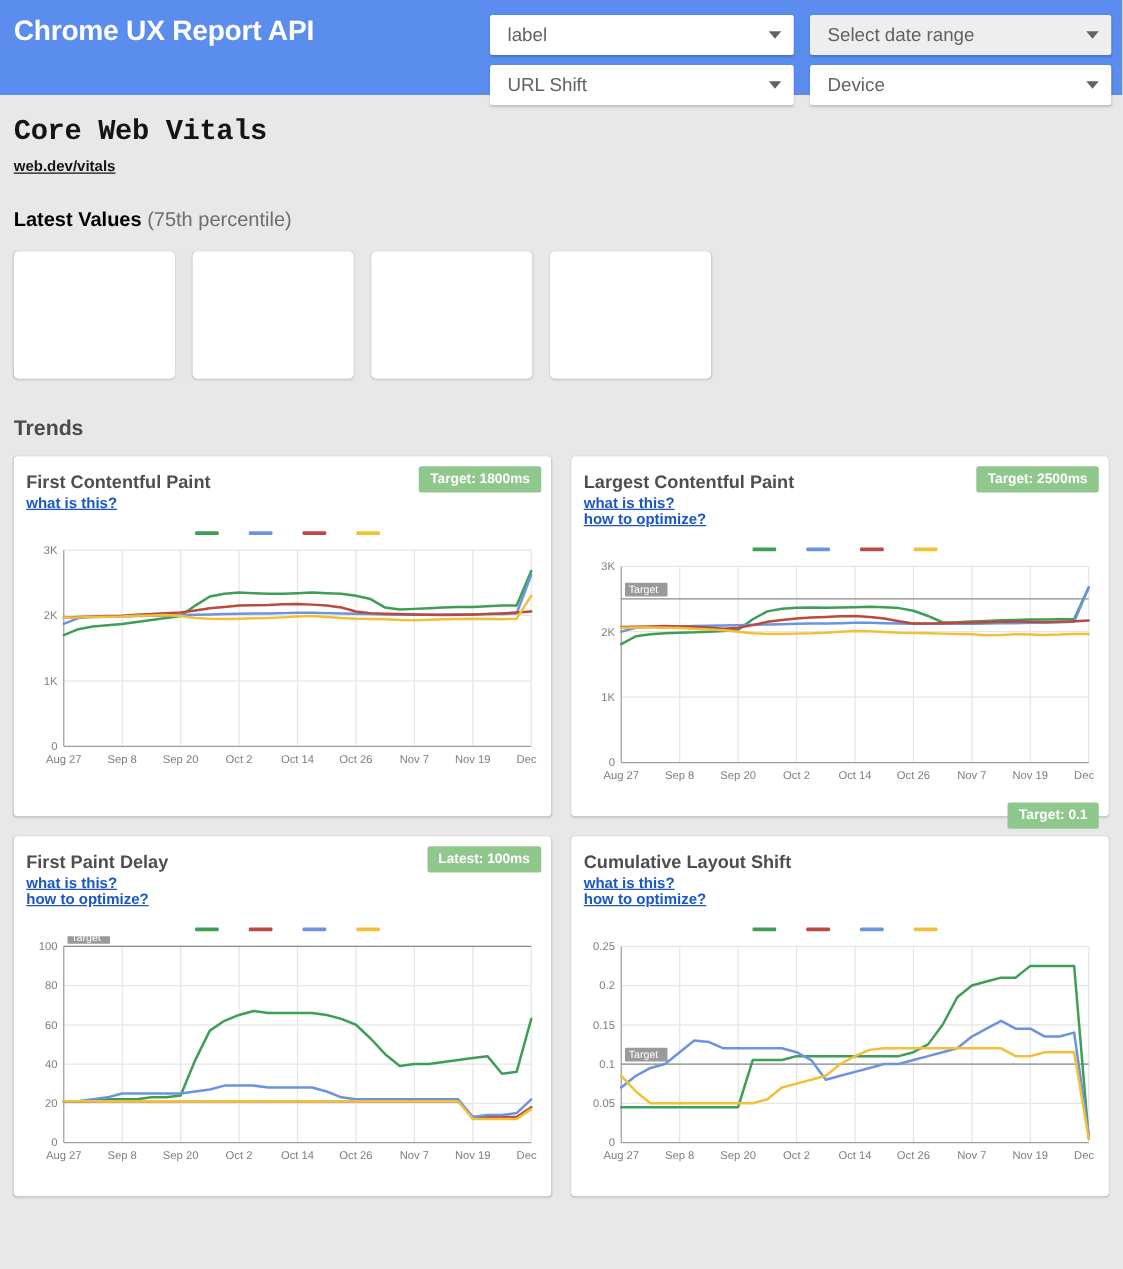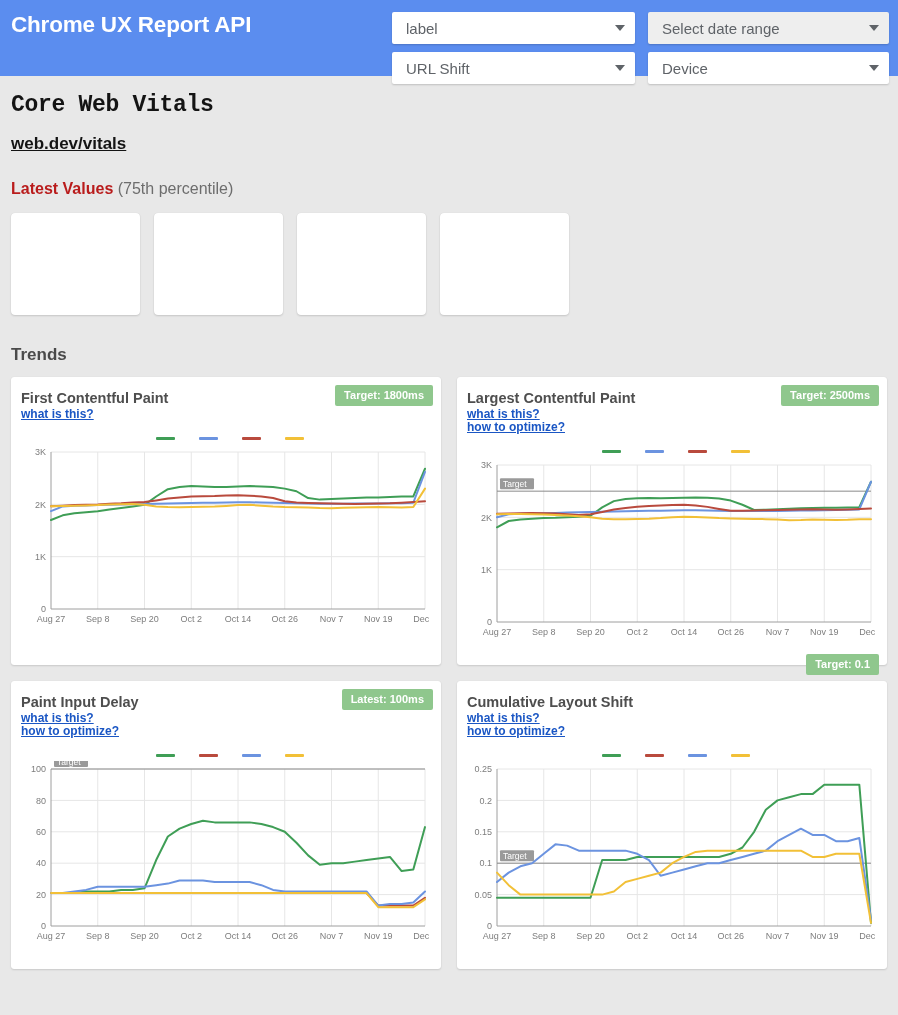--- a/index.html
+++ b/index.html
@@ -64,33 +64,33 @@
   .section-title {
     font-size: 23px;
     font-weight: bold;
     color: #141414;
     letter-spacing: -0.3px;
     padding-top: 16px;
     font-family: Liberation Mono, monospace;
   }
   .vitals-link {
     display: inline-block;
-    margin-top: 16px;
-    font-size: 17px;
+    margin-top: 8px;
+    font-size: 12px;
     font-weight: bold;
     color: #141414;
     text-decoration: underline;
     cursor: pointer;
   }
   .latest-values {
     margin-top: 26px;
     font-size: 16px;
     color: #5a5a5a;
   }
-  .latest-values b { color: #b91c1c; font-weight: bold; }
+  .latest-values b { color: #000000; font-weight: bold; }
   .latest-values span { color: #6d6d6d; font-weight: normal; }
 
   .cards {
     display: flex;
     gap: 14px;
     margin-top: 15px;
   }
   .metric-card {
     width: 129px;
     height: 102px;
@@ -372,21 +372,21 @@
             <text class="tick-label x" x="217" y="178">Oct 14</text>
             <text class="tick-label x" x="263.75" y="178">Oct 26</text>
             <text class="tick-label x" x="310.5" y="178">Nov 7</text>
             <text class="tick-label x" x="357.25" y="178">Nov 19</text>
             <text class="tick-label x" x="404" y="178">Dec 1</text>
           </svg>
         </div>
       </div>
       <div class="chart-card">
         <div class="target-badge">Latest: 100ms</div>
-        <div class="chart-title">Paint Input Delay</div>
+        <div class="chart-title">First Paint Delay</div>
         <div class="chart-links">
           <a class="chart-link">what is this?</a>
           <a class="chart-link">how to optimize?</a>
         </div>
         <div class="legend">
           <div class="legend-item">
             <span class="legend-swatch" style="background:#3f9e56"></span>
             <span class="legend-text"></span>
           </div>
           <div class="legend-item">

